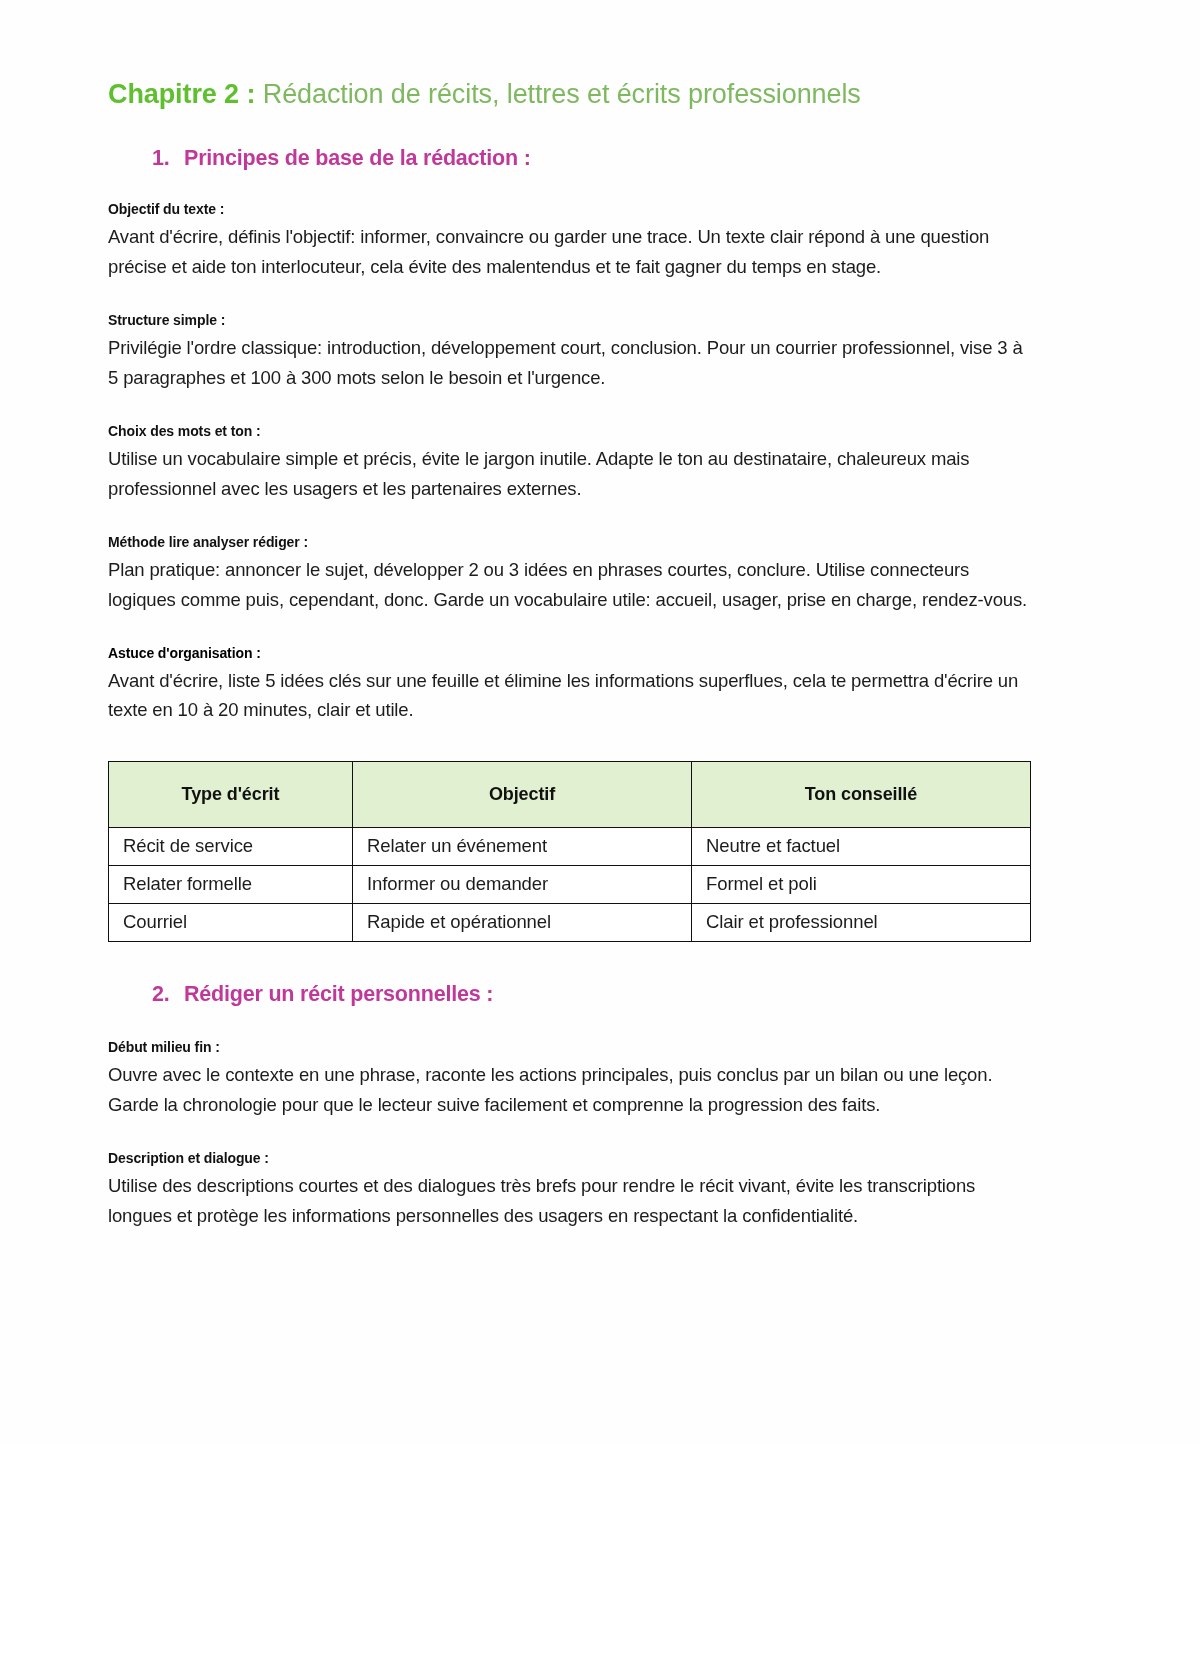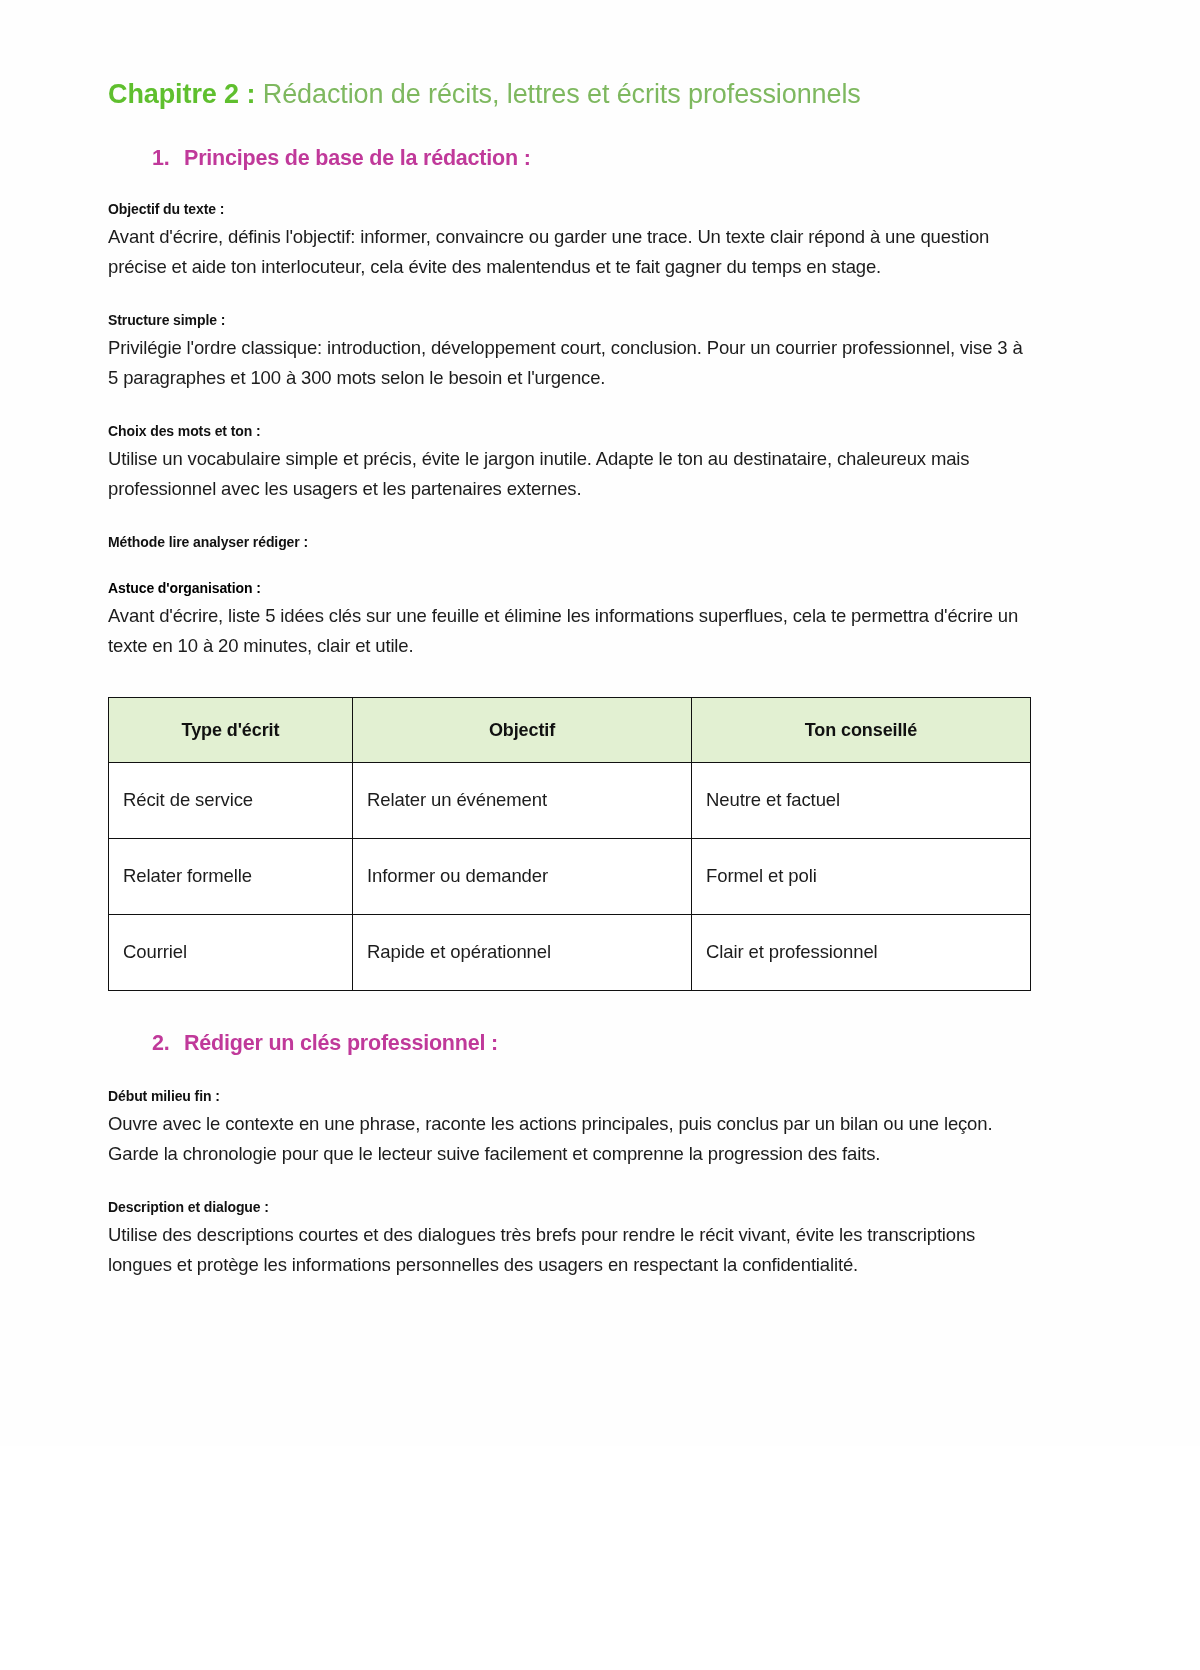--- a/index.html
+++ b/index.html
@@ -89,21 +89,21 @@
   
   .writing-table {
     border-collapse: collapse;
     width: 922px;
     margin: 36px 0 40px 0;
     table-layout: fixed;
   }
   .writing-table th,
   .writing-table td {
     border: 1.6px solid #111111;
-    padding: 25px 14px;
+    padding: 6px 14px;
     font-size: 18.5px;
     line-height: 1.35;
     color: #1c1c1c;
     letter-spacing: -0.1px;
   }
   .writing-table thead th {
     background: #e2f0d2;
     font-weight: 700;
     text-align: center;
     font-size: 18px;
@@ -150,20 +150,21 @@
       <p class="block-body">Privilégie l'ordre classique: introduction, développement court, conclusion. Pour un courrier professionnel, vise 3 à 5 paragraphes et 100 à 300 mots selon le besoin et l'urgence.</p>
     </div>
 
     <div class="block">
       <div class="block-title">Choix des mots et ton :</div>
       <p class="block-body">Utilise un vocabulaire simple et précis, évite le jargon inutile. Adapte le ton au destinataire, chaleureux mais professionnel avec les usagers et les partenaires externes.</p>
     </div>
 
     <div class="block">
       <div class="block-title">Méthode lire analyser rédiger :</div>
+      <p class="block-body">Plan pratique: annoncer le sujet, développer 2 ou 3 idées en phrases courtes, conclure. Utilise connecteurs logiques comme puis, cependant, donc. Garde un vocabulaire utile: accueil, usager, prise en charge, rendez-vous.</p>
     </div>
 
     <div class="block">
       <div class="block-title accent-orange">Astuce d'organisation :</div>
       <p class="block-body">Avant d'écrire, liste 5 idées clés sur une feuille et élimine les informations superflues, cela te permettra d'écrire un texte en 10 à 20 minutes, clair et utile.</p>
     </div>
 
     <table class="writing-table">
       <colgroup>
         <col class="c1">
@@ -194,21 +195,21 @@
           <td>Clair et professionnel</td>
         </tr>
       </tbody>
     </table>
   </div>
 
   <div class="section">
 
     <h2 class="section-heading section-two-heading">
       <span class="sec-num">2.</span>
-      <span class="sec-text">Rédiger un clés professionnel :</span>
+      <span class="sec-text">Rédiger un récit personnelles :</span>
     </h2>
 
     <div class="block">
       <div class="block-title">Début milieu fin :</div>
       <p class="block-body">Ouvre avec le contexte en une phrase, raconte les actions principales, puis conclus par un bilan ou une leçon. Garde la chronologie pour que le lecteur suive facilement et comprenne la progression des faits.</p>
     </div>
 
     <div class="block">
       <div class="block-title">Description et dialogue :</div>
       <p class="block-body">Utilise des descriptions courtes et des dialogues très brefs pour rendre le récit vivant, évite les transcriptions longues et protège les informations personnelles des usagers en respectant la confidentialité.</p>

